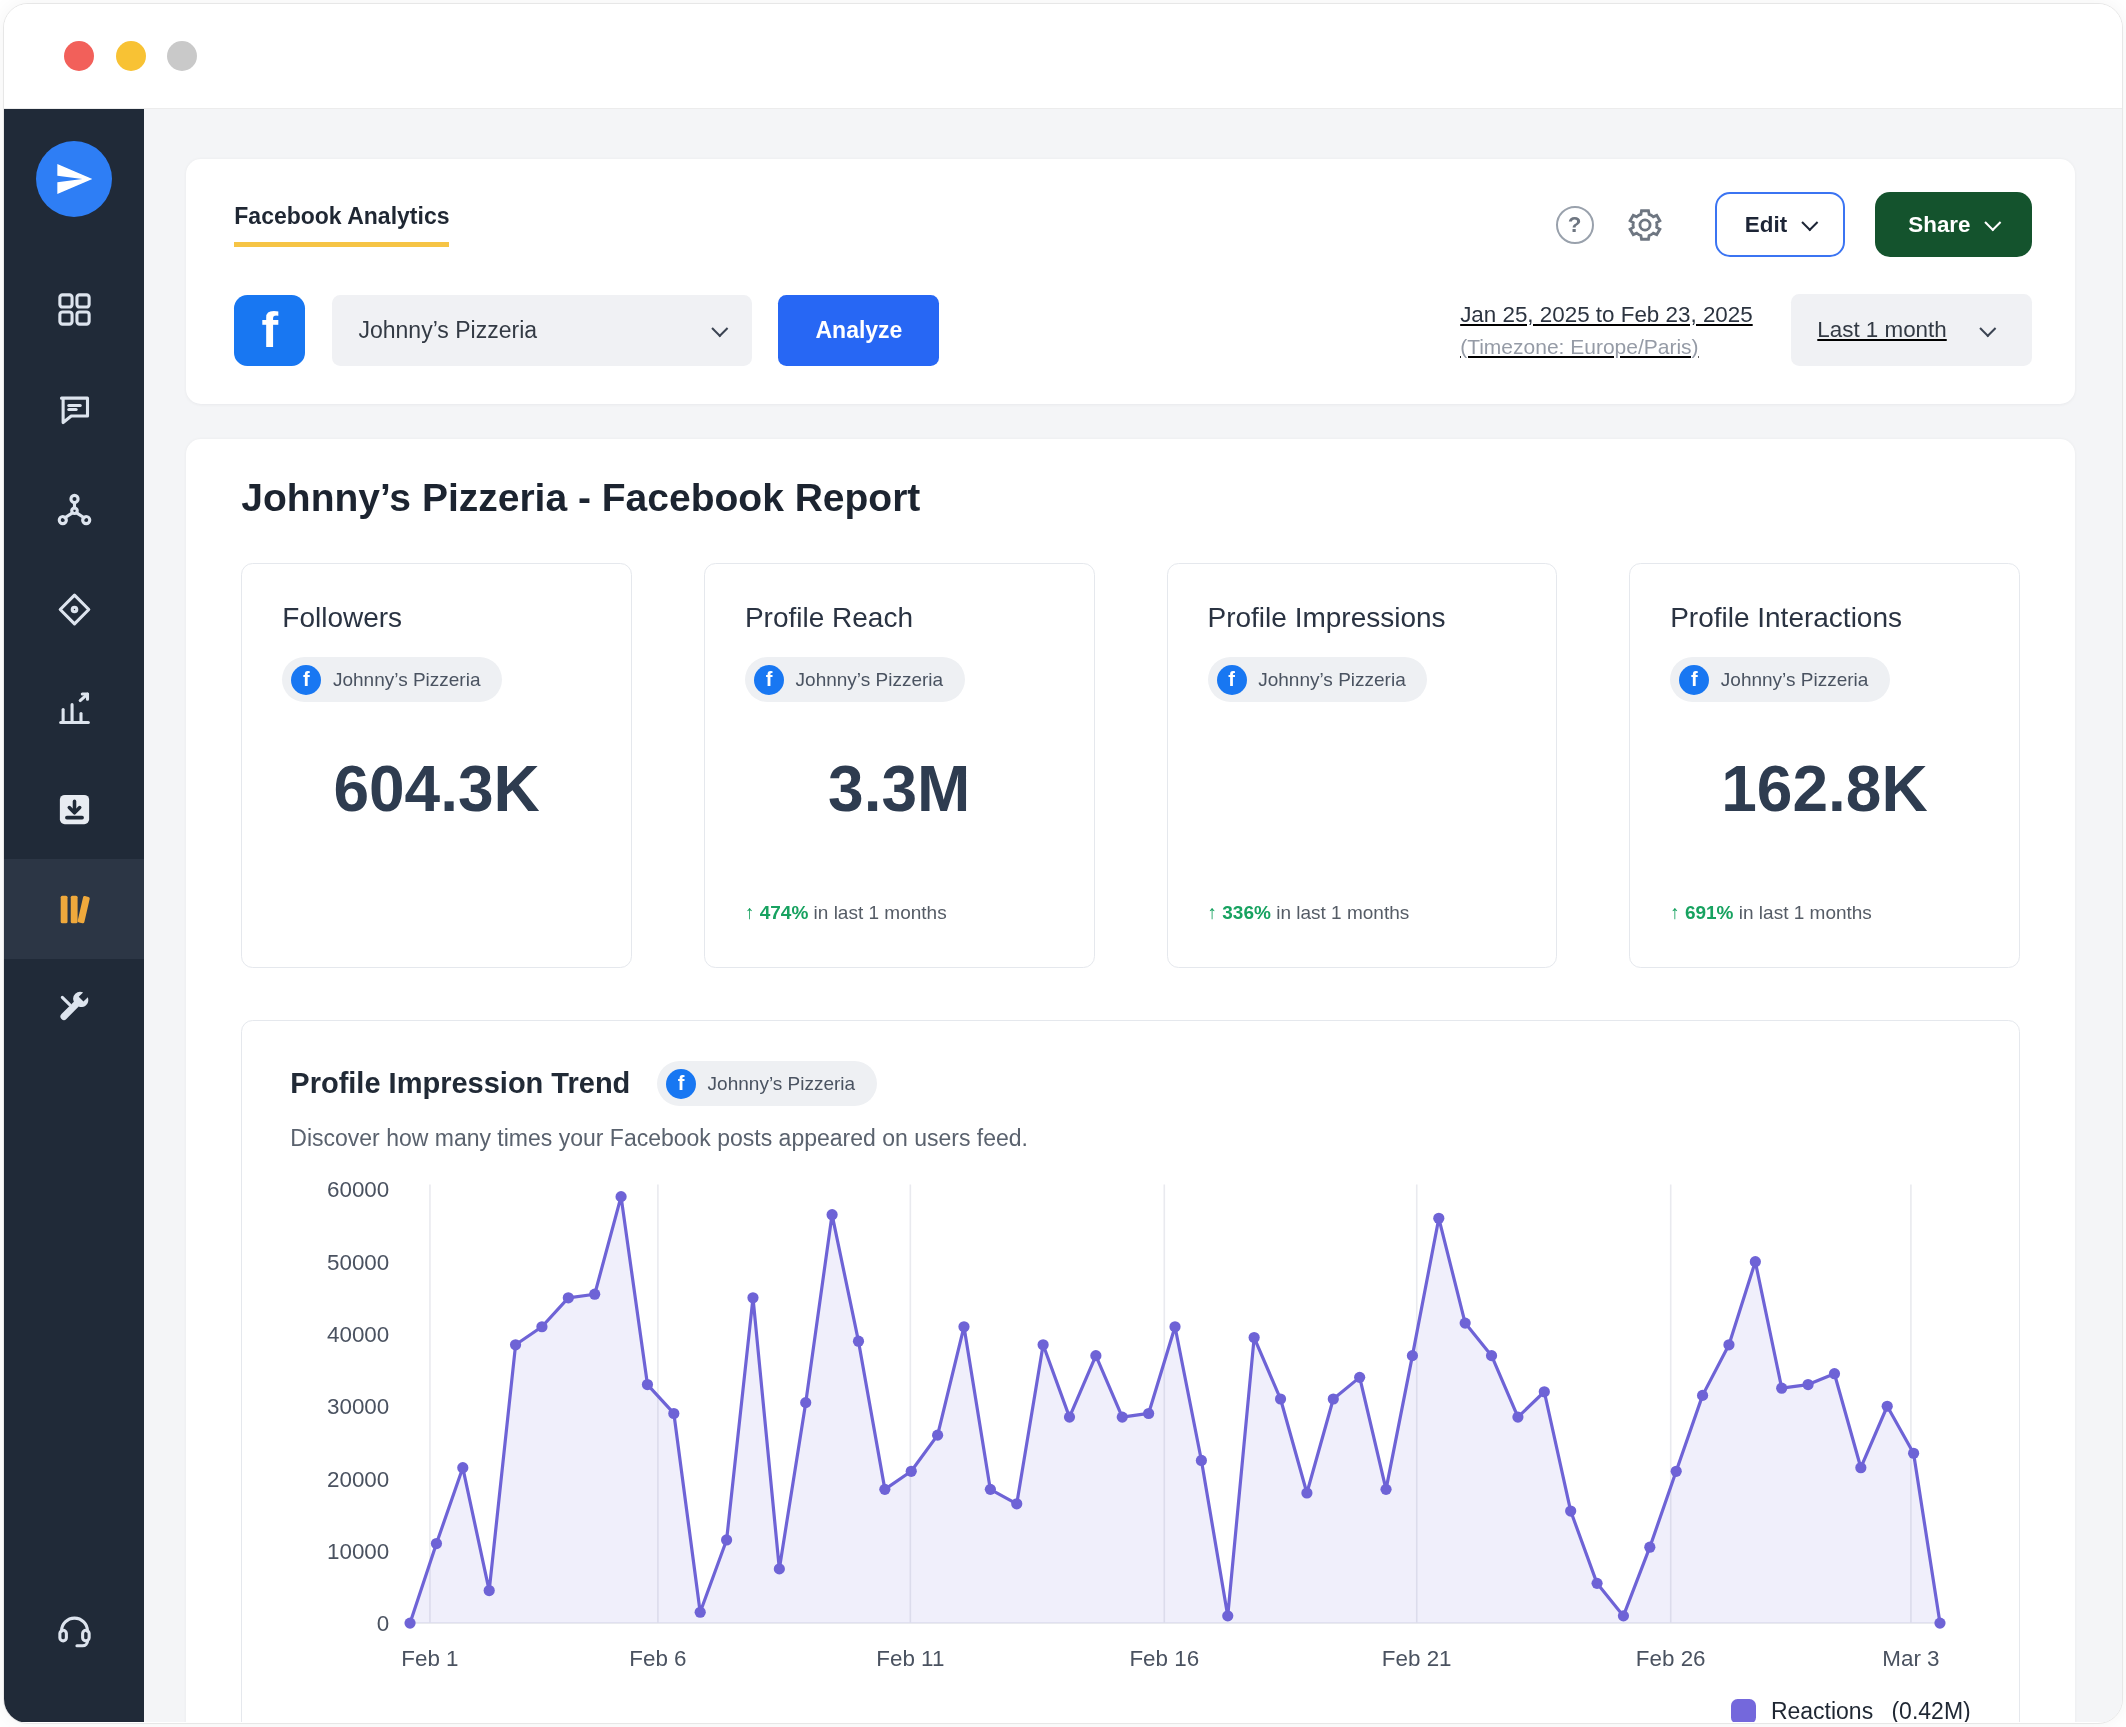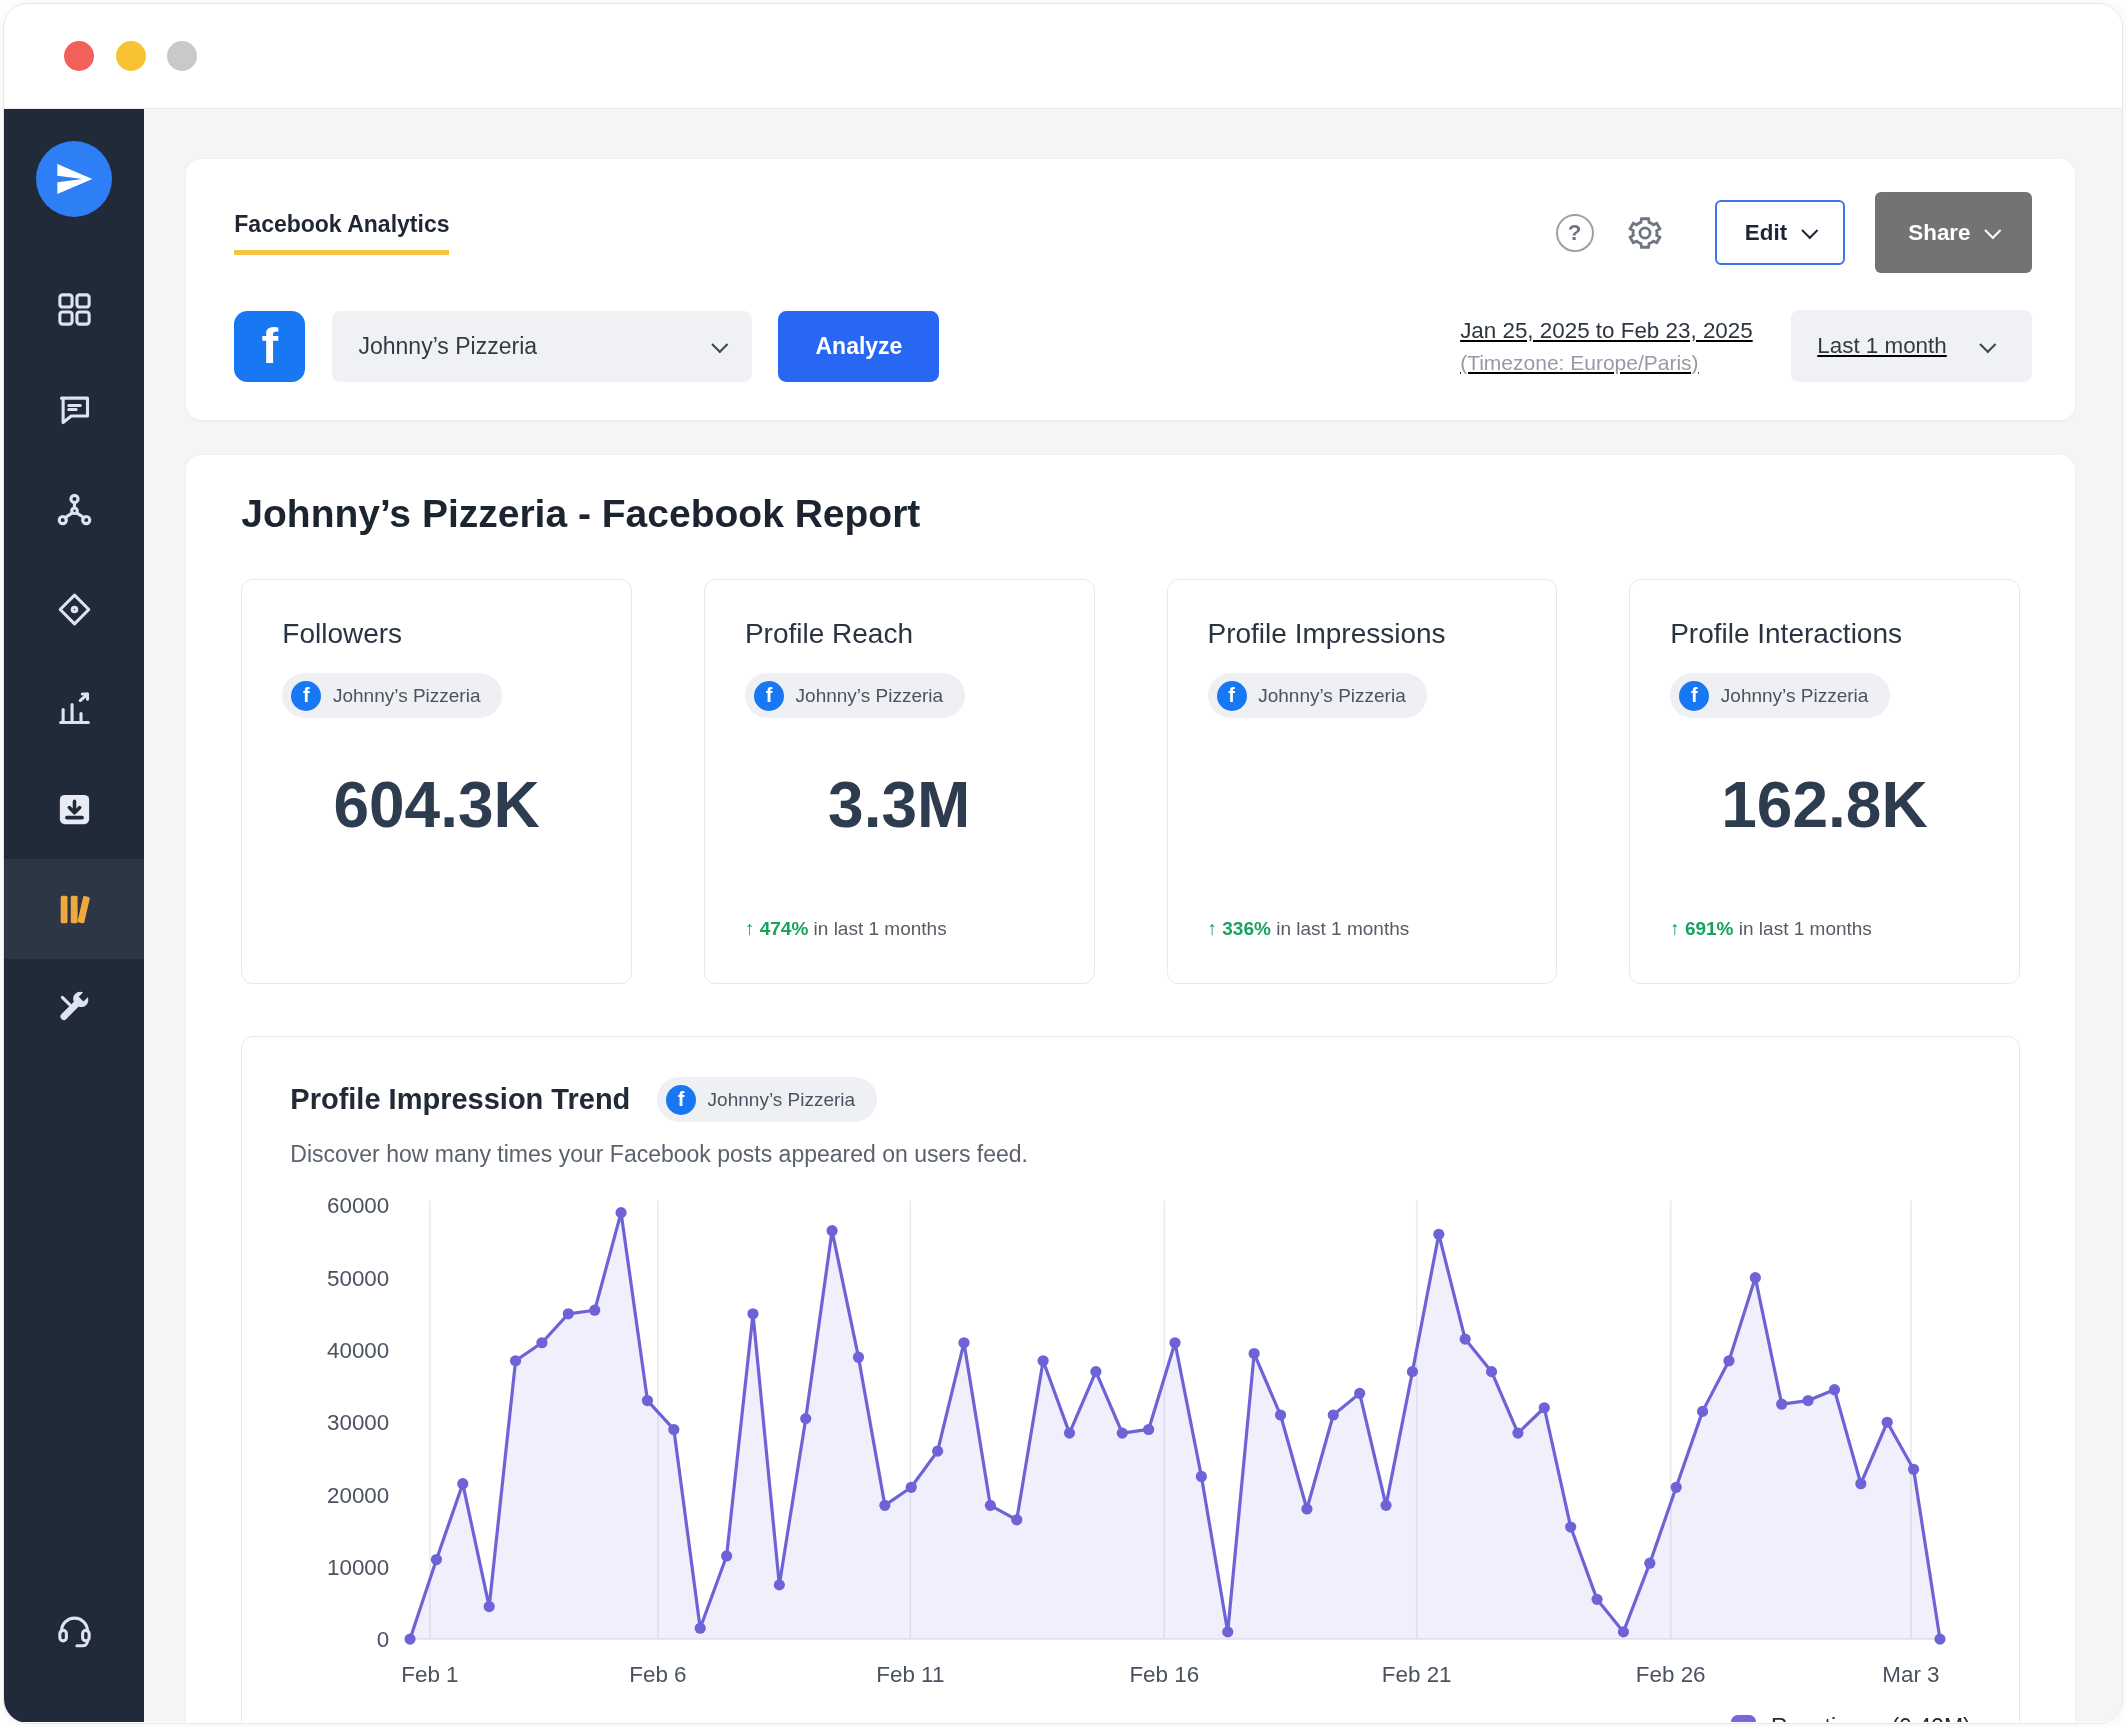--- a/index.html
+++ b/index.html
@@ -35,24 +35,24 @@
   .header-card{ background:#fff; border-radius:15px; padding:33px 43px 38px 48px;
                 box-shadow:0 0.8px 3.3px rgba(16,24,40,.05); }
   .hrow1{ display:flex; align-items:center; }
   .tab-fa{ font-size:23px; font-weight:bold; color:#1f2733; padding-bottom:11.6px;
            border-bottom:5px solid #f6c445; cursor:pointer; }
   .hicons{ margin-left:auto; display:flex; align-items:center; gap:30px; }
   .help-btn{ width:38px; height:38px; border-radius:50%; border:2.5px solid #99a1ac; color:#6e7681;
              font-size:22.4px; font-weight:bold; display:flex; align-items:center; justify-content:center; cursor:pointer; }
   .gear-btn{ width:43px; height:43px; cursor:pointer; display:flex; align-items:center; justify-content:center; }
   .gear-btn svg{ width:38px; height:38px; }
-  .btn{ display:inline-flex; align-items:center; gap:16.6px; border-radius:6px; font-size:22.4px;
+  .btn{ display:inline-flex; align-items:center; gap:16.6px; border-radius:15px; font-size:22.4px;
         font-weight:bold; cursor:pointer; border:none; }
   .btn-edit{ height:65px; padding:0 28px; background:#fff; border:2.1px solid #3b74f2; color:#1d2536; margin-left:18.3px; }
-  .btn-share{ height:81px; padding:0 33px; background:#737373; color:#fff; }
+  .btn-share{ height:65px; padding:0 33px; background:#14532d; color:#fff; }
   .chev{ width:11.6px; height:11.6px; border-right:2.9px solid currentColor; border-bottom:2.9px solid currentColor;
          transform:rotate(45deg) translate(-1.7px,-1.7px); display:inline-block; }
 
   .hrow2{ margin-top:37px; display:flex; align-items:center; gap:26.6px; }
   .fb-tile{ width:71px; height:71px; background:#1877f2; border-radius:13.3px; color:#fff;
             display:flex; align-items:center; justify-content:center; font-size:50px; font-weight:bold; }
   .page-dd{ width:420px; height:71px; background:#f0f1f4; border-radius:8.3px; display:flex; align-items:center;
             padding:0 26.6px; font-size:23px; color:#333a44; cursor:pointer; }
   .page-dd .chev{ margin-left:auto; color:#3c4452; }
   .btn-analyze{ height:71px; padding:0 37px; background:#2767f4; color:#fff; font-weight:bold;

